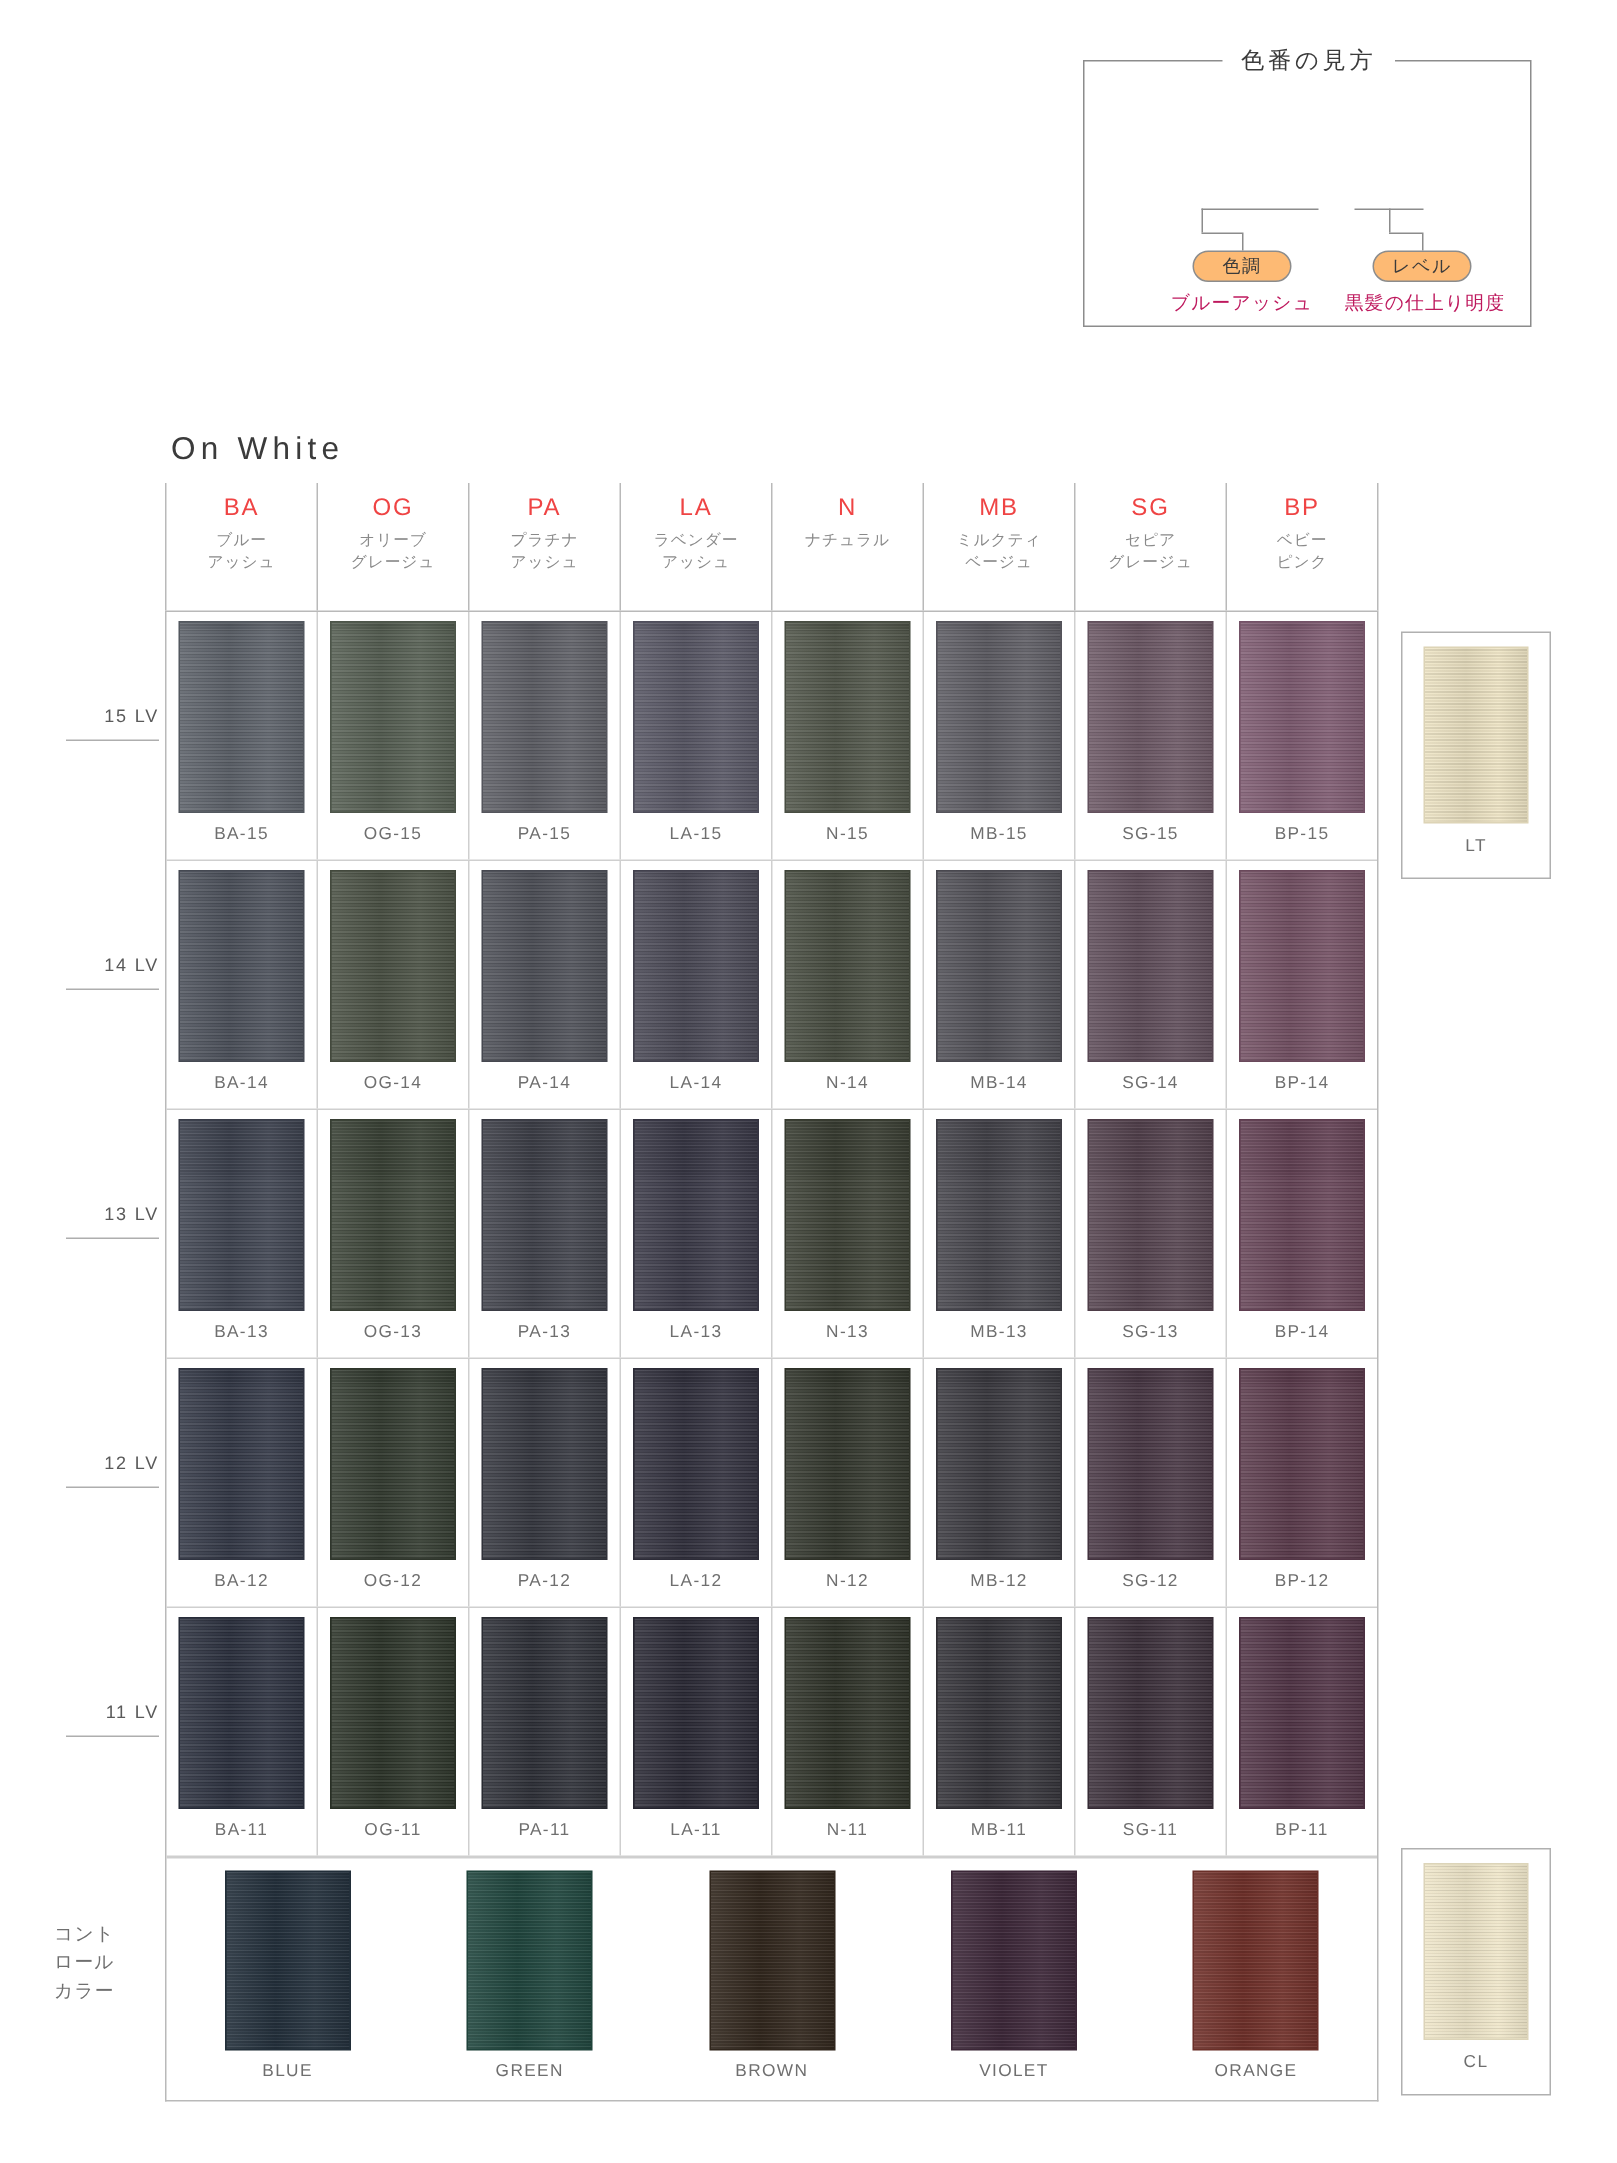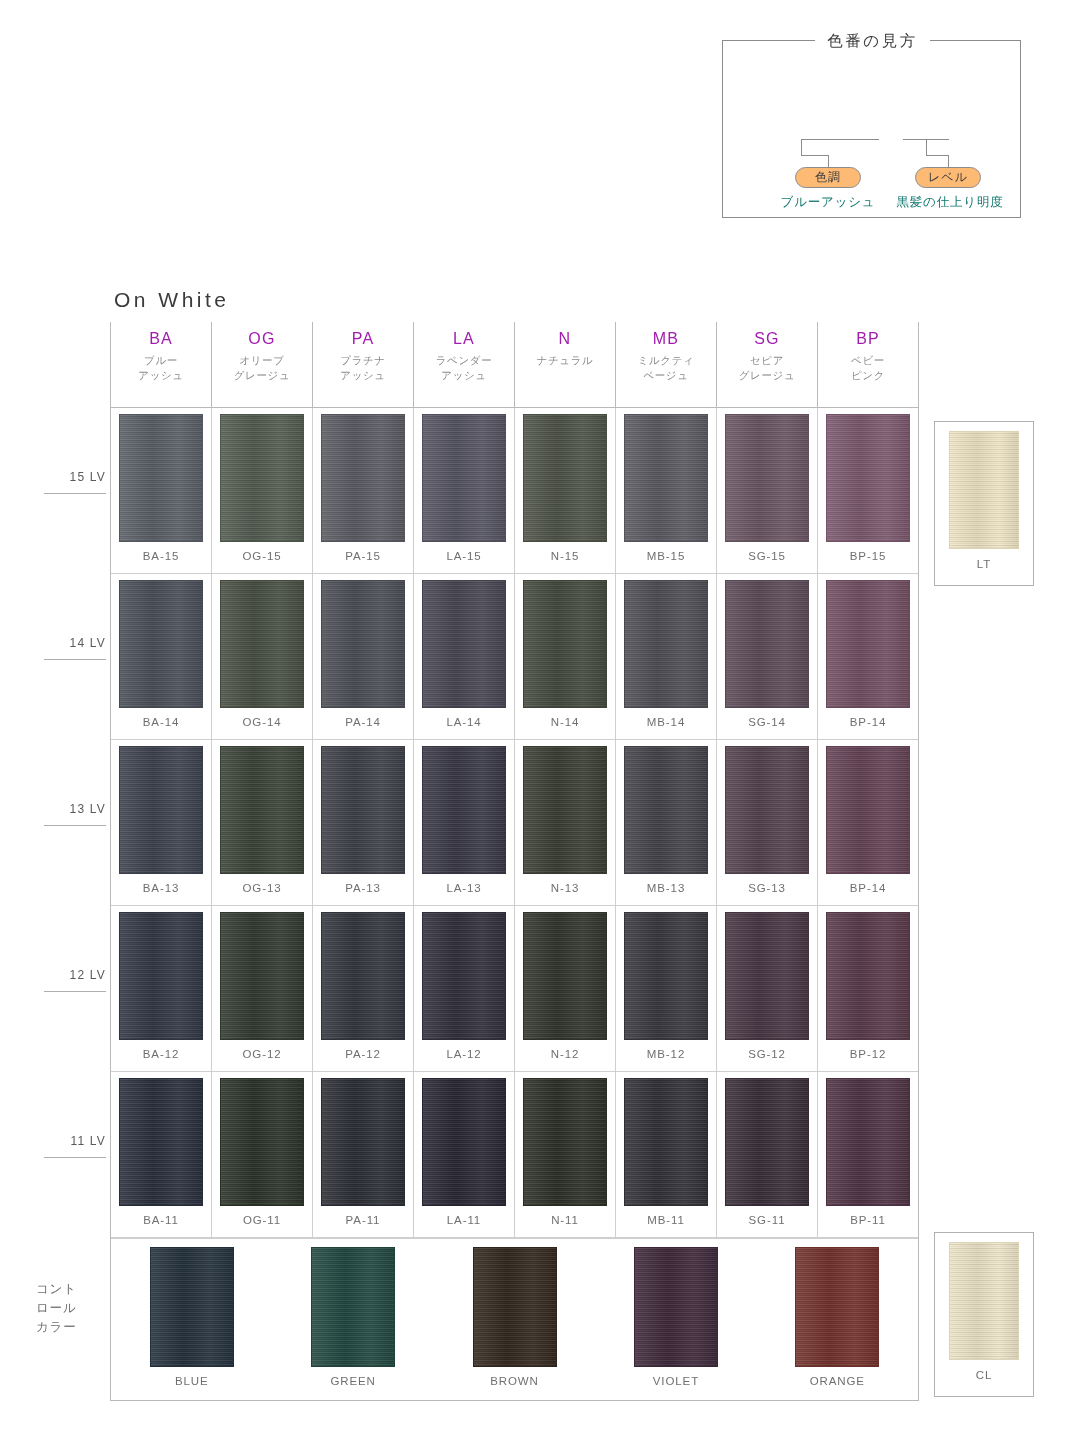--- a/index.html
+++ b/index.html
@@ -93,21 +93,21 @@
     color: #3b3b3b;
     background: #fdba74;
   }
   .pill-tone  { left: 72px;  top: 126px; width: 66px; }
   .pill-level { left: 192px; top: 126px; width: 66px; }
 
   .legend-desc {
     position: absolute;
     font-size: 12.5px;
     letter-spacing: 0.8px;
-    color: #0f766e;
+    color: #be185d;
     text-align: center;
     white-space: nowrap;
   }
   .desc-tone  { left: 22px;  top: 153px; width: 166px; }
   .desc-level { left: 160px; top: 153px; width: 134px; }
 
   
   .on-white {
     position: absolute;
     left: 114px;
@@ -139,21 +139,21 @@
     flex-direction: column;
     align-items: center;
     justify-content: flex-start;
     padding-top: 6px;
     border-left: 1px solid #b9b9b9;
   }
   .tone-cell:last-child { border-right: 1px solid #b9b9b9; }
   .tone-code {
     font-size: 16px;
     letter-spacing: 1.2px;
-    color: #a21caf;
+    color: #ef4444;
     line-height: 22px;
   }
   .tone-jp {
     font-size: 10.5px;
     letter-spacing: 0.6px;
     color: #8a8a8a;
     line-height: 15px;
     text-align: center;
     margin-top: 3px;
   }

